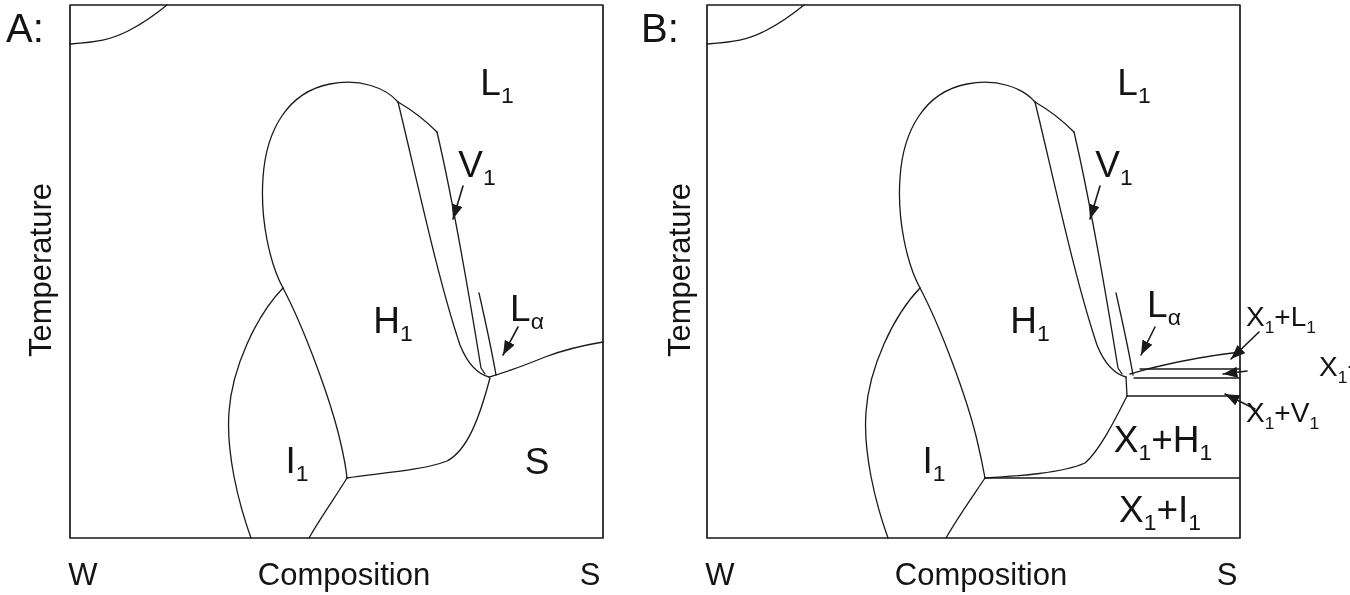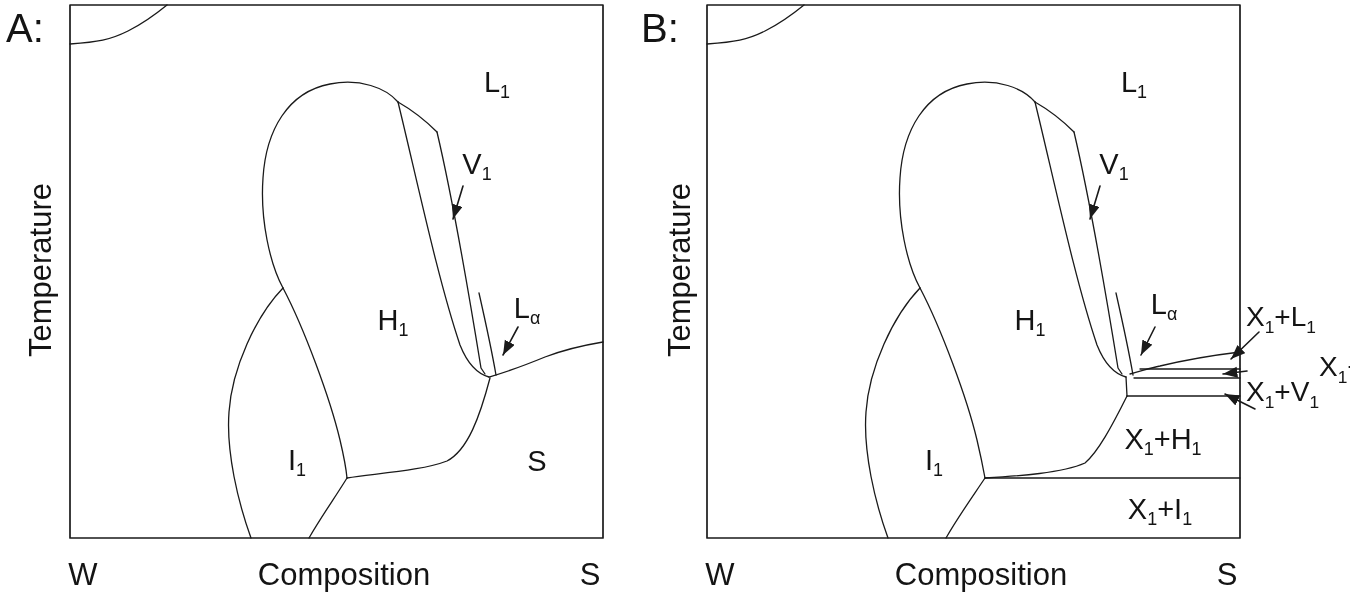--- a/index.html
+++ b/index.html
@@ -4,21 +4,21 @@
 <style>
   *{box-sizing:border-box}
   body{margin:0;background:#ffffff}
   .figure{
     position:relative;width:1350px;height:595px;background:#ffffff;
     font-family:"Liberation Sans","DejaVu Sans",sans-serif;color:#141414;overflow:hidden;
   }
   .figure svg{position:absolute;left:0;top:0}
   .lbl{
     position:absolute;transform:translate(-50%,-50%);
-    font-size:29px;line-height:1;white-space:nowrap;color:#141414;
+    font-size:37px;line-height:1;white-space:nowrap;color:#141414;
   }
   .lbl sub{font-size:62%;line-height:0}
   .panel-letter{transform:none;font-size:40px}
   .ylabel{transform:translate(-50%,-50%) rotate(-90deg);font-size:31px}
   .axis{font-size:31px}
   .side-label{transform:translate(0,-50%);font-size:28px}
 </style>
 </head>
 <body>
 
@@ -96,15 +96,15 @@
   <div class="lbl" style="left:1134px;top:82px"><span>L</span><sub>1</sub></div>
   <div class="lbl" style="left:1114px;top:164px"><span>V</span><sub>1</sub></div>
   <div class="lbl" style="left:1030px;top:320px"><span>H</span><sub>1</sub></div>
   <div class="lbl" style="left:1164px;top:304px"><span>L</span><sub>α</sub></div>
   <div class="lbl" style="left:934px;top:460px"><span>I</span><sub>1</sub></div>
   <div class="lbl" style="left:1163px;top:439px"><span>X</span><sub>1</sub><span>+H</span><sub>1</sub></div>
   <div class="lbl" style="left:1160px;top:509px"><span>X</span><sub>1</sub><span>+I</span><sub>1</sub></div>
 
   <div class="lbl side-label" style="left:1246px;top:317px"><span>X</span><sub>1</sub><span>+L</span><sub>1</sub></div>
   <div class="lbl side-label" style="left:1319px;top:367px"><span>X</span><sub>1</sub><span>+L</span><sub>α</sub></div>
-  <div class="lbl side-label" style="left:1246px;top:392px"><span>X</span><sub>1</sub><span>+V</span><sub>1</sub></div>
+  <div class="lbl side-label" style="left:1246px;top:413px"><span>X</span><sub>1</sub><span>+V</span><sub>1</sub></div>
 
 </div>
 
 </body></html>

